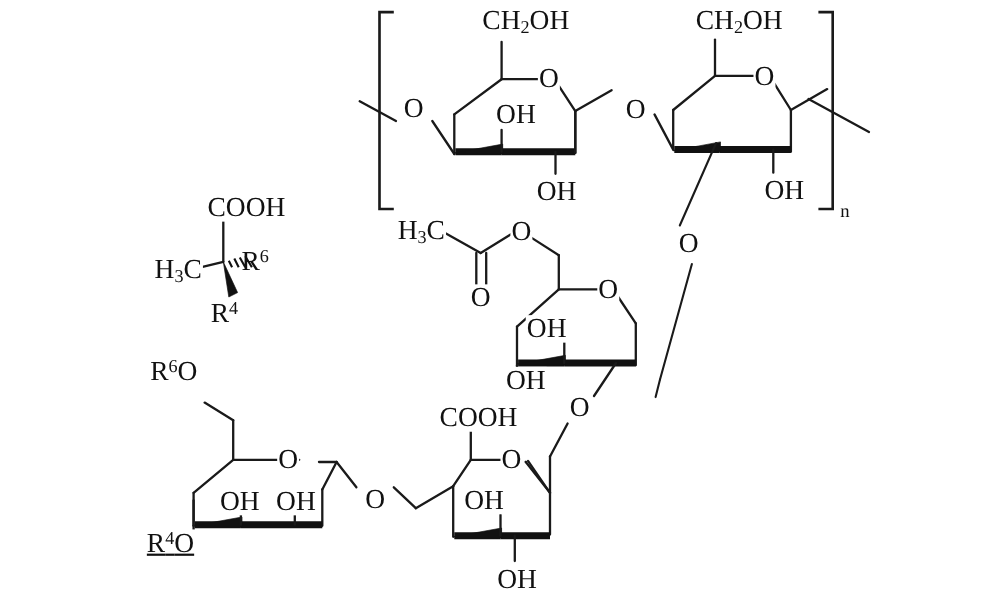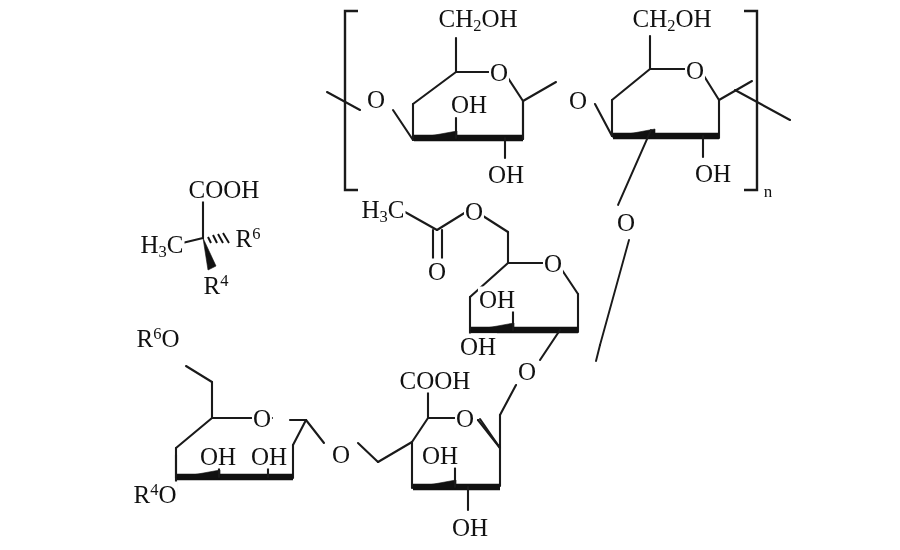--- a/index.html
+++ b/index.html
@@ -293,31 +293,31 @@
 
   <div class="atom-label" style="left:435px; top:380px;">COOH</div>
   <div class="atom-label" style="left:465px; top:418px;">O</div>
   <div class="atom-label" style="left:440px; top:455px;">OH</div>
   <div class="atom-label" style="left:470px; top:527px;">OH</div>
   <div class="atom-label" style="left:341px; top:454px;">O</div>
 
   <div class="atom-label" style="left:158px; top:338px;">
     <span>R</span><sup>6</sup><span>O</span>
   </div>
-  <div class="atom-label" style="left:155px; top:494px;">
+  <div class="atom-label" style="left:155px; top:494px;text-decoration:underline;">
     <span>R</span><sup>4</sup><span>O</span>
   </div>
   <div class="atom-label" style="left:262px; top:418px;">O</div>
   <div class="atom-label" style="left:218px; top:456px;">OH</div>
   <div class="atom-label" style="left:269px; top:456px;">OH</div>
 
   <div class="atom-label" style="left:224px; top:189px;">COOH</div>
   <div class="atom-label" style="left:162px; top:246px;">
     <span>H</span><sub>3</sub><span>C</span>
   </div>
-  <div class="atom-label nolabelbg" style="left:248px; top:238px;">
+  <div class="atom-label nolabelbg" style="left:232px; top:238px;">
     <span>R</span><sup>6</sup>
   </div>
-  <div class="atom-label nolabelbg" style="left:216px; top:285px;">
+  <div class="atom-label nolabelbg" style="left:204px; top:285px;">
     <span>R</span><sup>4</sup>
   </div>
 
 </div>
 
 </body></html>

